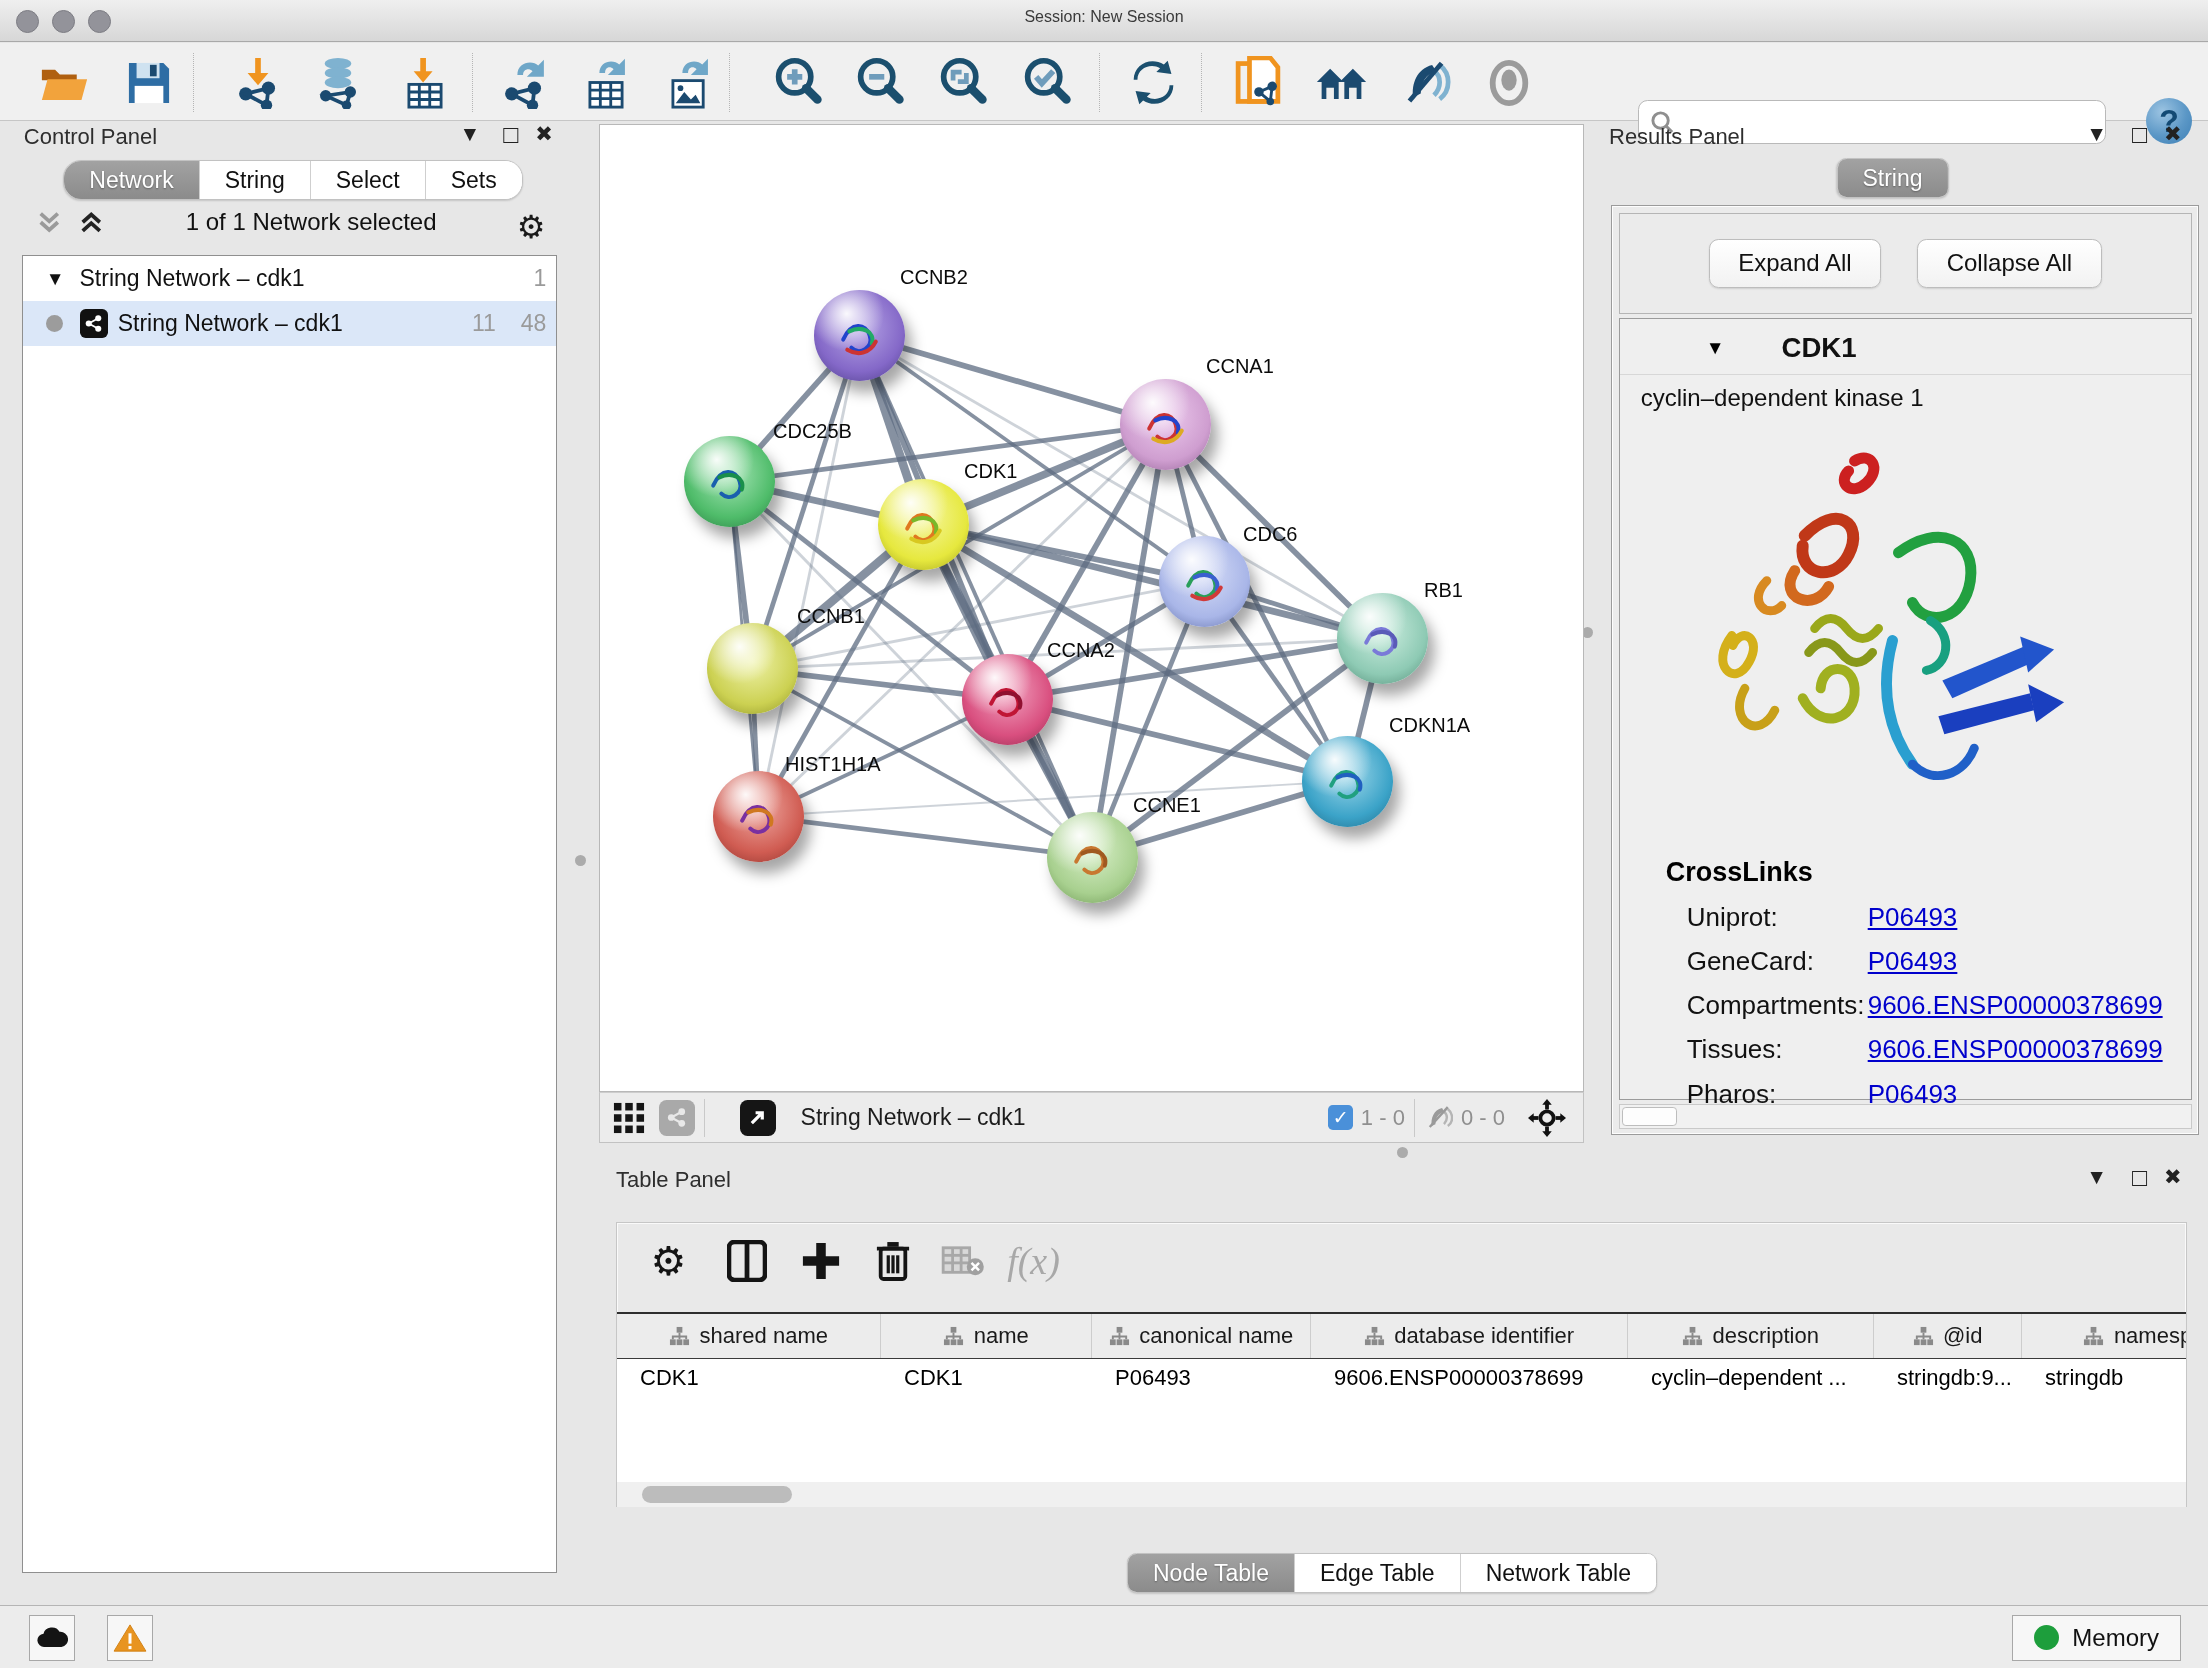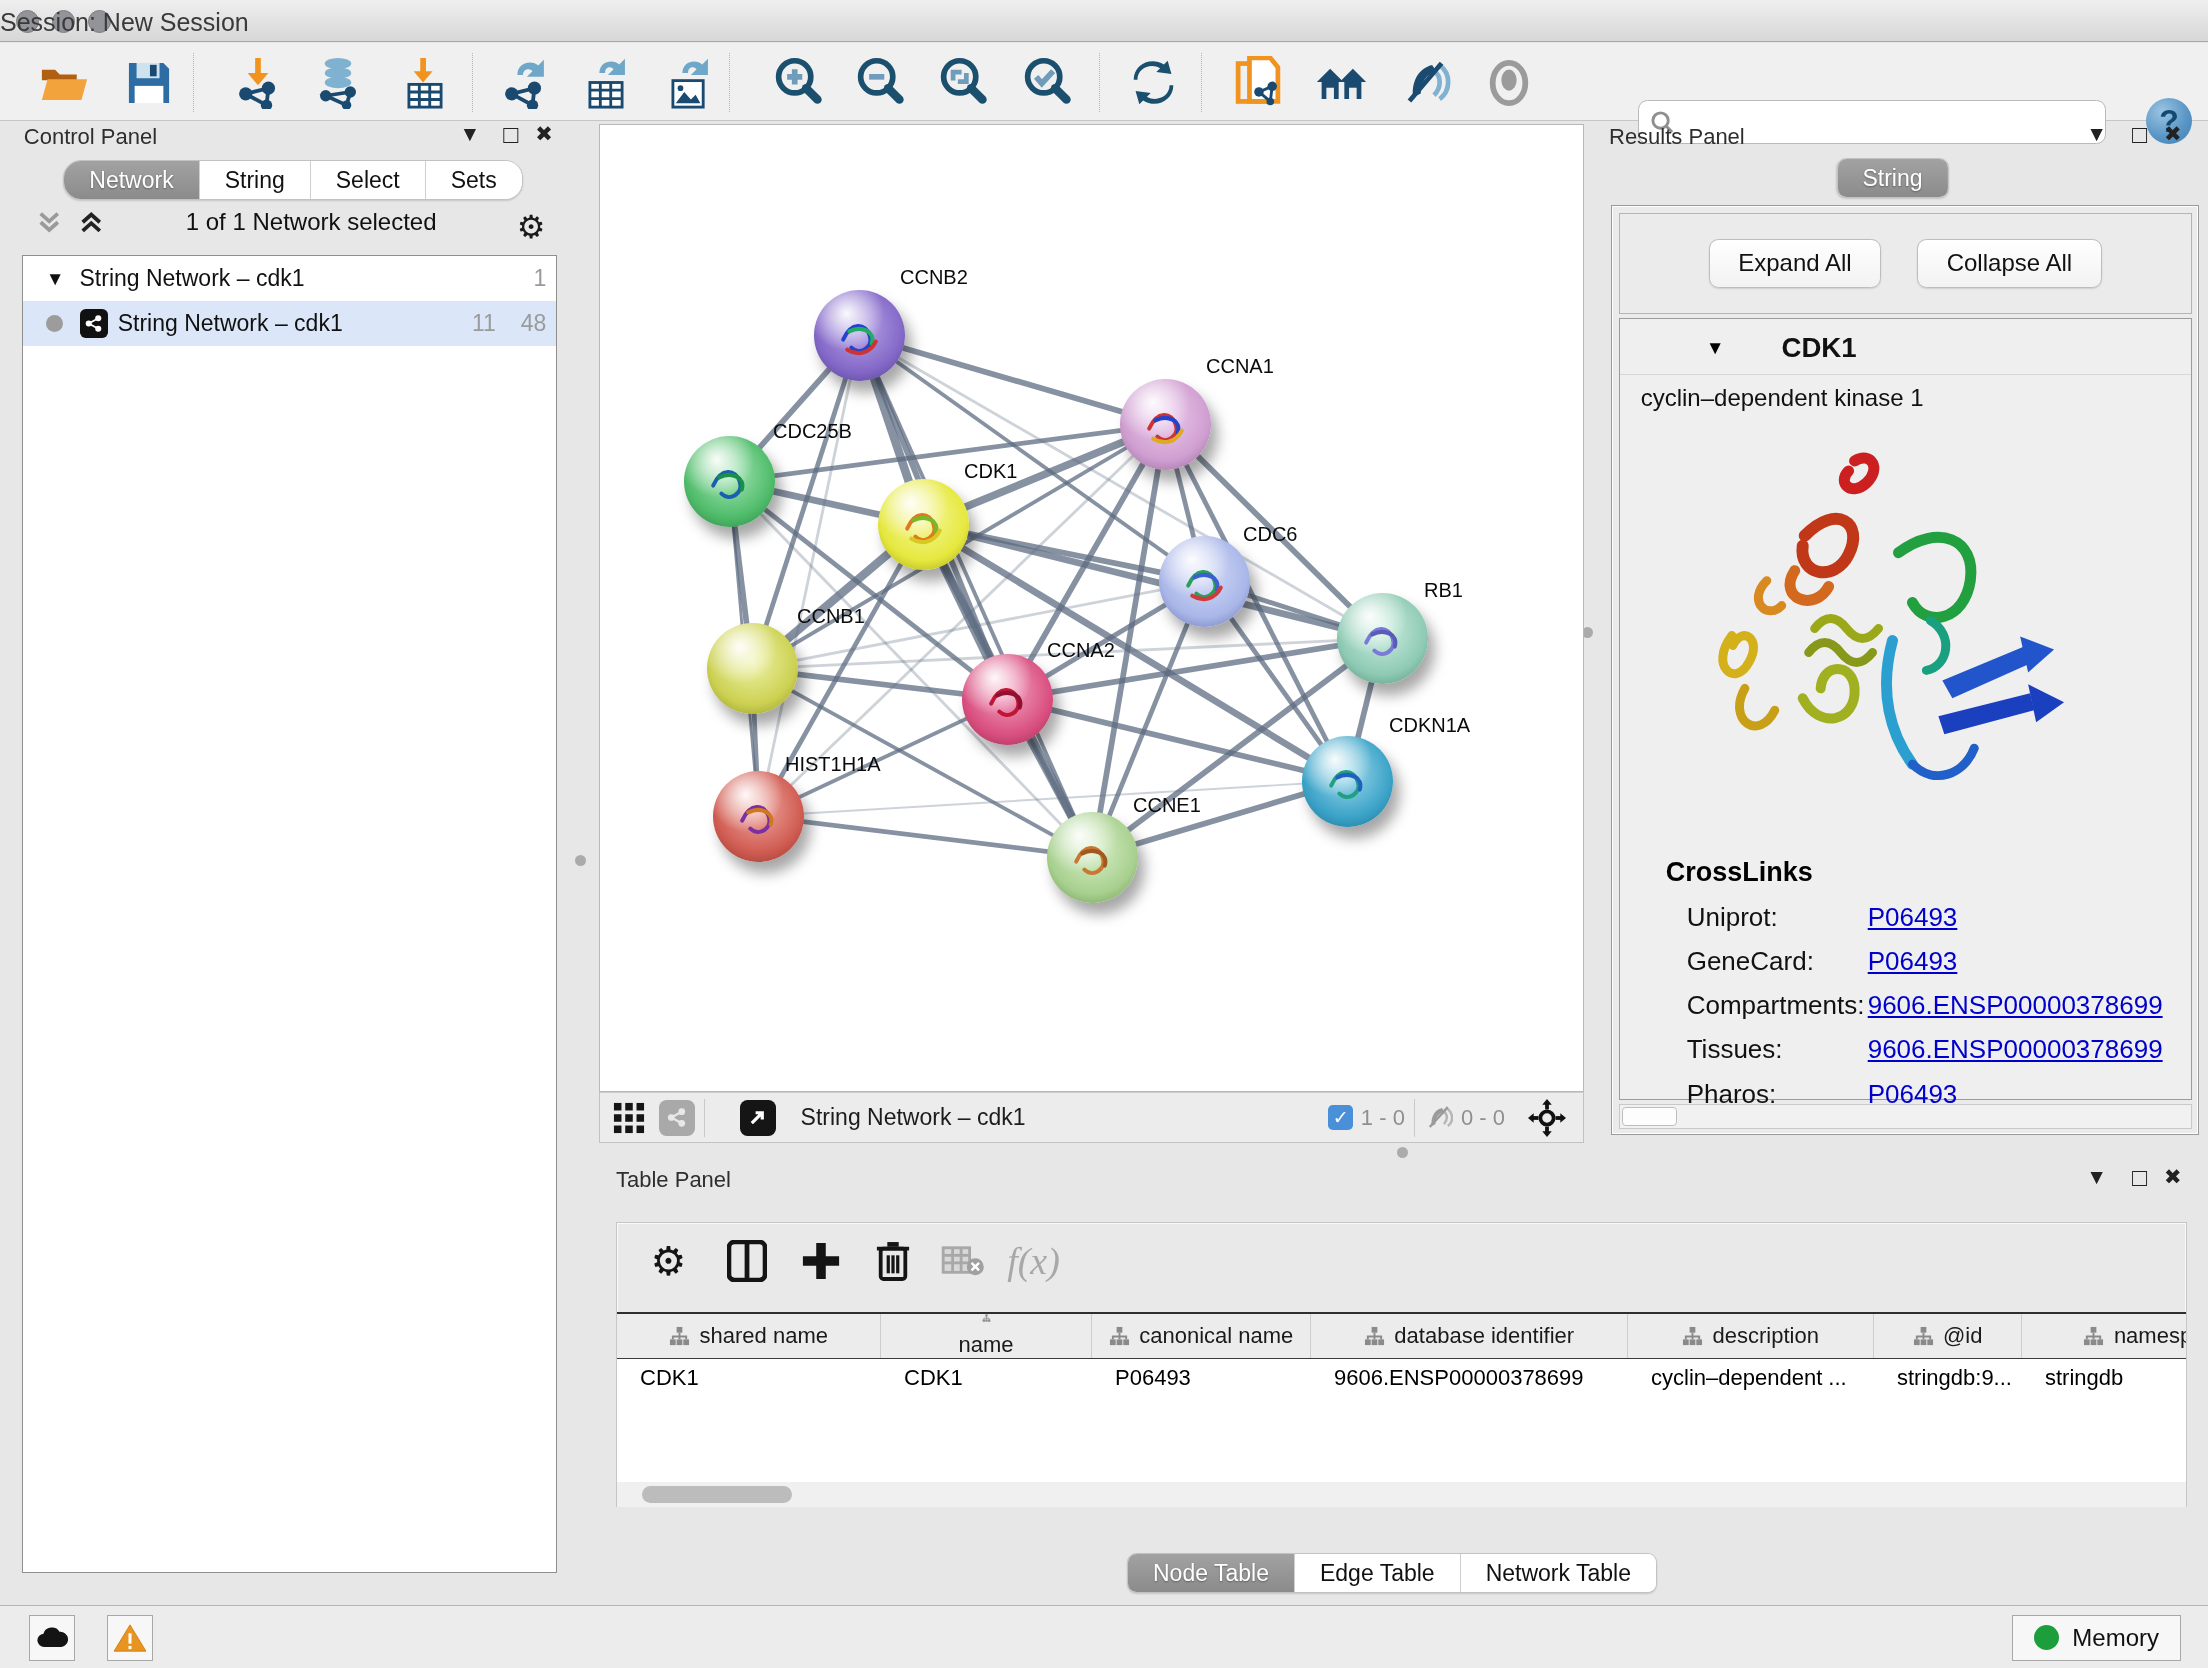--- a/index.html
+++ b/index.html
@@ -4,22 +4,22 @@
 <style>
   html,body{margin:0;padding:0;background:#bfbfbf;}
   *{box-sizing:border-box;font-family:"Liberation Sans",sans-serif;}
   #app{position:relative;width:2208px;height:1668px;background:#e7e7e7;overflow:hidden;}
 
   
   .titlebar{position:absolute;left:0;top:0;width:100%;height:42px;
     background:linear-gradient(#efefef,#d7d7d7);border-bottom:1px solid #a9a9a9;}
   .tl{position:absolute;top:9.5px;width:23px;height:23px;border-radius:50%;
     background:#93939a;border:1px solid #7d7d84;}
-  .win-title{position:absolute;top:7.6px;left:0;width:100%;text-align:left;
-    font-size:25px;color:#3a3a3a;}
+  .win-title{position:absolute;top:7.6px;left:0;width:100%;text-align:center;
+    font-size:16px;color:#3a3a3a;}
 
   
   .toolbar{position:absolute;left:0;top:43px;width:100%;height:78px;background:#f0f0f0;
     border-bottom:1px solid #c6c6c6;}
   .tb-ic{position:absolute;top:13.3px;width:53px;height:53px;display:flex;align-items:center;justify-content:center;cursor:pointer;}
   .tb-sep{position:absolute;top:9.5px;height:59px;width:0;border-left:1.9px dotted #b5b5b5;}
   .searchbox{position:absolute;left:1638px;top:57px;width:468px;height:44px;background:#fff;
     border:1px solid #b9b9b9;border-radius:9.5px;display:flex;align-items:center;padding-left:11.4px;}
   .searchbox input{border:none;outline:none;font-size:21px;flex:1;background:transparent;}
   .helpbtn{position:absolute;left:2146px;top:55px;width:46px;height:46px;border-radius:50%;
@@ -660,21 +660,21 @@
                 <g fill="#8a8a8a">
                   <rect x="8" y="1" width="6" height="6"></rect>
                   <rect x="1" y="14" width="6" height="6"></rect>
                   <rect x="8" y="14" width="6" height="6"></rect>
                   <rect x="15" y="14" width="6" height="6"></rect>
                   <path d="M11 7 v4 M4 14 v-3 h14 v3 M11 11 v3" stroke="#8a8a8a" stroke-width="2" fill="none"></path>
                 </g>
               </svg>
               <span>shared name</span>
             </div>
-            <div class="gh-cell" style="width: 211px; flex-direction: column;">
+            <div class="gh-cell" style="width: 211px;">
               <svg width="21" height="21" viewBox="0 0 22 22">
                 <g fill="#8a8a8a">
                   <rect x="8" y="1" width="6" height="6"></rect>
                   <rect x="1" y="14" width="6" height="6"></rect>
                   <rect x="8" y="14" width="6" height="6"></rect>
                   <rect x="15" y="14" width="6" height="6"></rect>
                   <path d="M11 7 v4 M4 14 v-3 h14 v3 M11 11 v3" stroke="#8a8a8a" stroke-width="2" fill="none"></path>
                 </g>
               </svg>
               <span>name</span>

